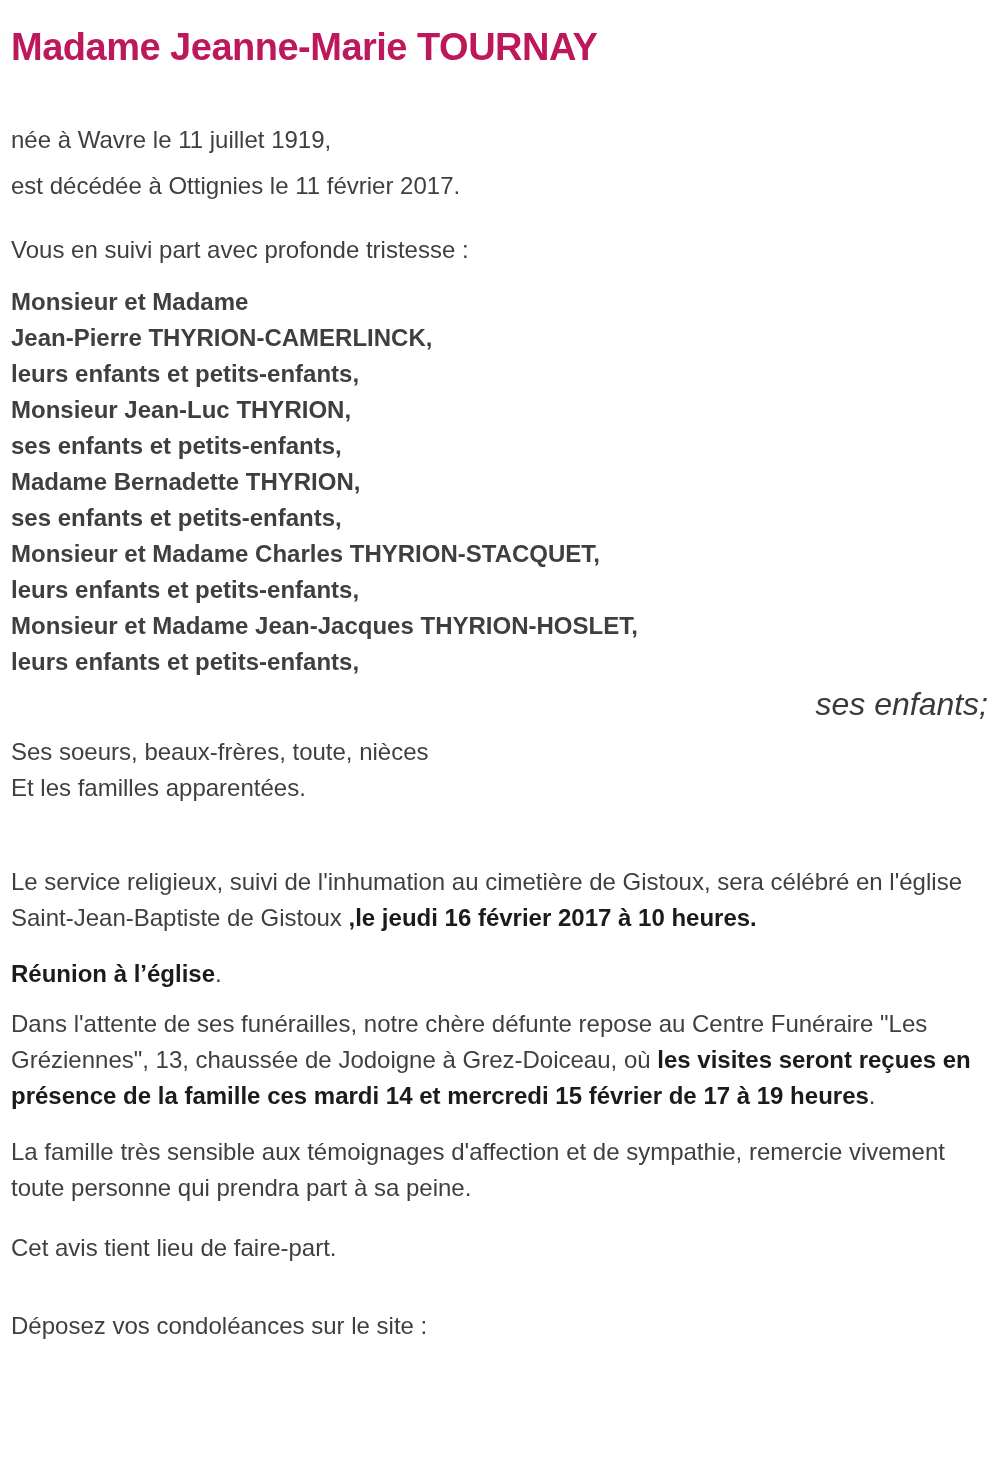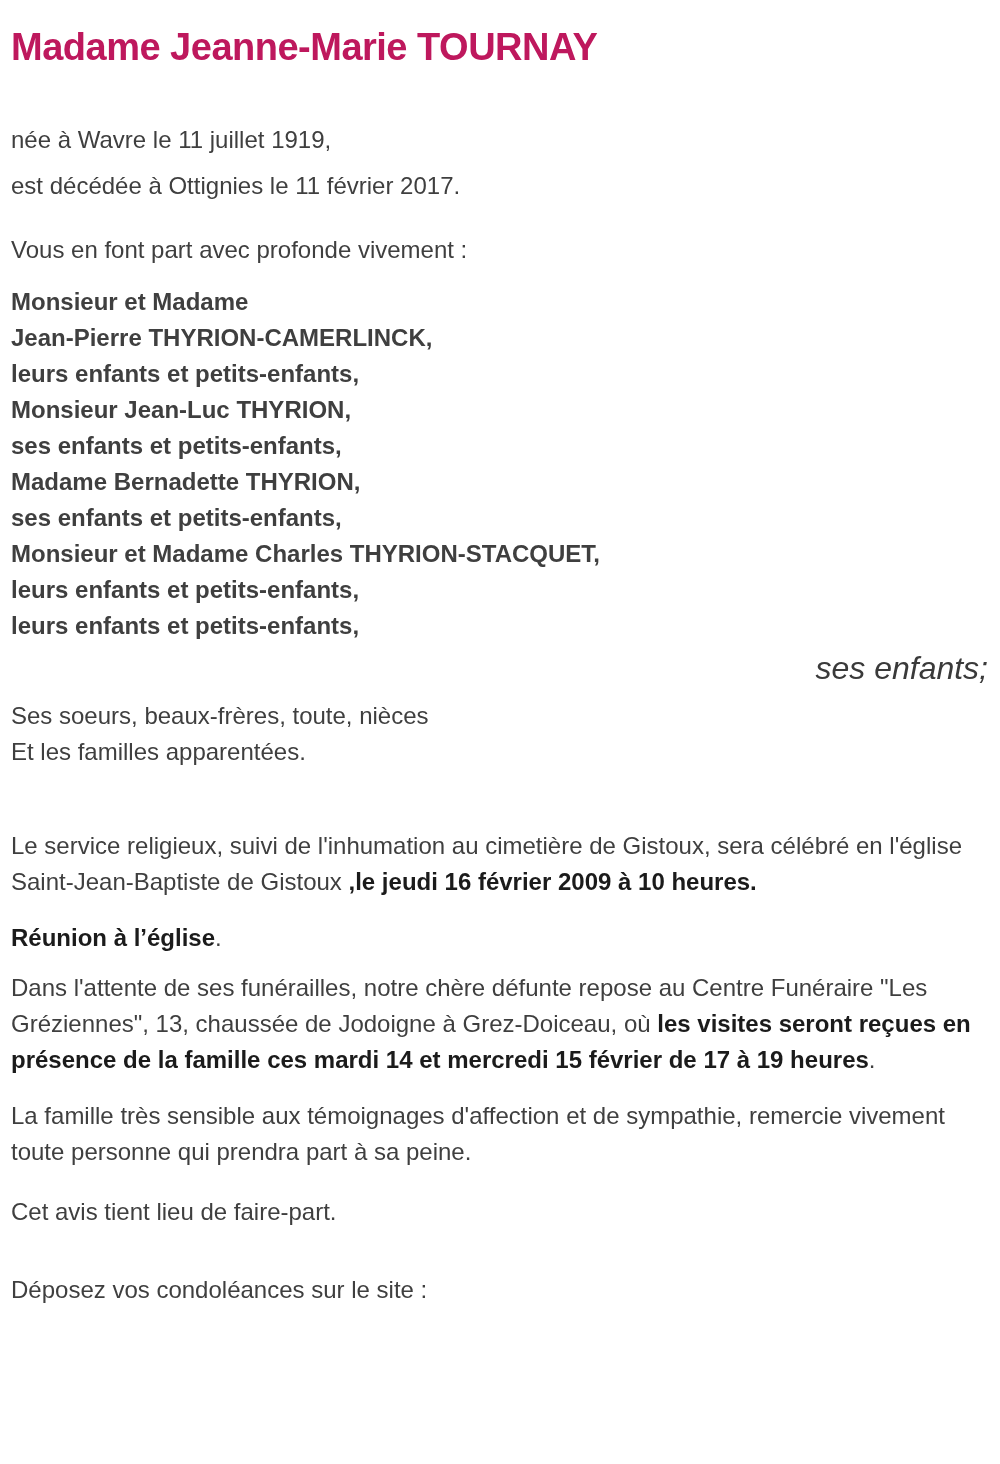--- a/index.html
+++ b/index.html
@@ -69,41 +69,42 @@
 </style>
 </head>
 <body>
 
 <div class="notice">
 
   <h1 class="page-title">Madame Jeanne-Marie TOURNAY</h1>
 
   <p class="line born-line">née à Wavre le 11 juillet 1919,</p>
   <p class="line died-line">est décédée à Ottignies le 11 février 2017.</p>
-  <p class="line announce-line">Vous en font part avec profonde vivement :</p>
+  <p class="line announce-line">Vous en suivi part avec profonde tristesse :</p>
 
   <div class="family-list">
     <p>Monsieur et Madame</p>
     <p>Jean-Pierre THYRION-CAMERLINCK,</p>
     <p>leurs enfants et petits-enfants,</p>
     <p>Monsieur Jean-Luc THYRION,</p>
     <p>ses enfants et petits-enfants,</p>
     <p>Madame Bernadette THYRION,</p>
     <p>ses enfants et petits-enfants,</p>
     <p>Monsieur et Madame Charles THYRION-STACQUET,</p>
     <p>leurs enfants et petits-enfants,</p>
+    <p>Monsieur et Madame Jean-Jacques THYRION-HOSLET,</p>
     <p>leurs enfants et petits-enfants,</p>
   </div>
 
   <p class="children-note">ses enfants;</p>
 
   <p class="line relatives-line">Ses soeurs, beaux-frères, toute, nièces</p>
   <p class="line">Et les familles apparentées.</p>
 
-  <p class="para service-para"><span>Le service religieux, suivi de l'inhumation au cimetière de Gistoux, sera célébré en l'église Saint-Jean-Baptiste de Gistoux </span><span class="bold">,le jeudi 16 février 2009 à 10 heures.</span></p>
+  <p class="para service-para"><span>Le service religieux, suivi de l'inhumation au cimetière de Gistoux, sera célébré en l'église Saint-Jean-Baptiste de Gistoux </span><span class="bold">,le jeudi 16 février 2017 à 10 heures.</span></p>
 
   <p class="para reunion-para"><span class="bold">Réunion à l’église</span><span>.</span></p>
 
   <p class="para repose-para"><span>Dans l'attente de ses funérailles, notre chère défunte repose au Centre Funéraire "Les Gréziennes", 13, chaussée de Jodoigne à Grez-Doiceau, où </span><span class="bold">les visites seront reçues en présence de la famille ces mardi 14 et mercredi 15 février de 17 à 19 heures</span><span>.</span></p>
 
   <p class="para sympathy-para">La famille très sensible aux témoignages d'affection et de sympathie, remercie vivement toute personne qui prendra part à sa peine.</p>
 
   <p class="para notice-para">Cet avis tient lieu de faire-part.</p>
 
   <p class="para condolences-label">Déposez vos condoléances sur le site :</p>

